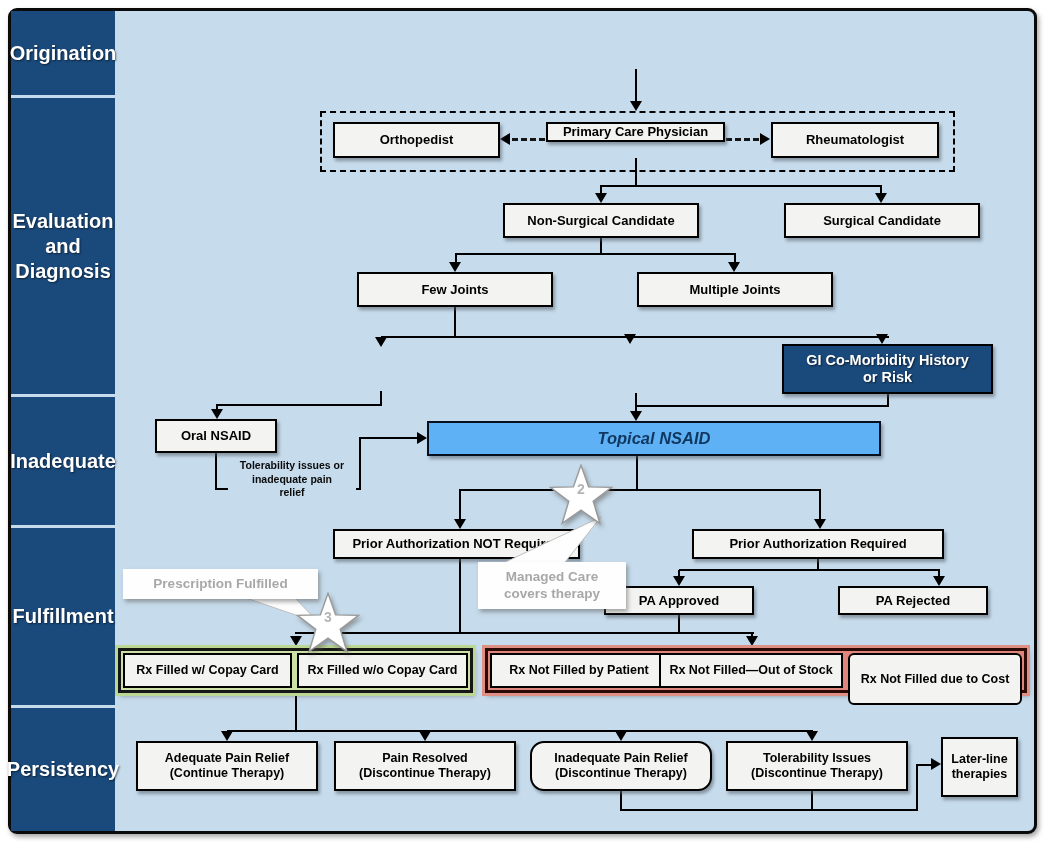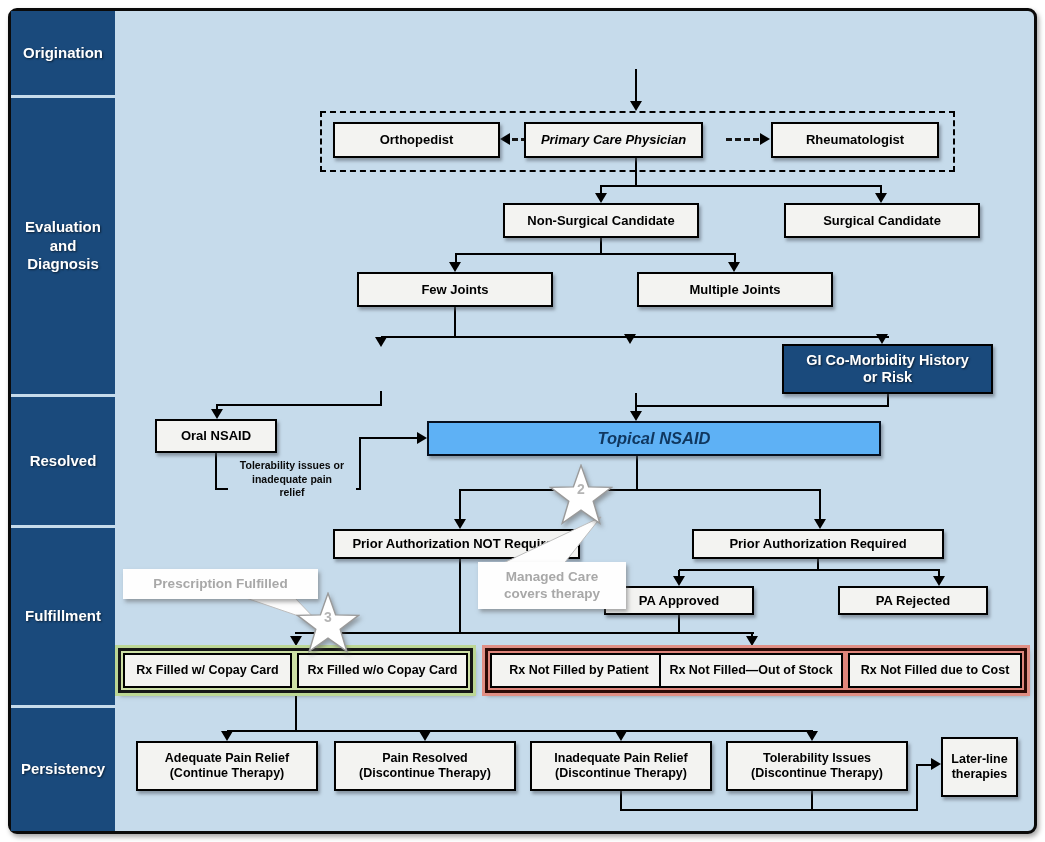--- a/index.html
+++ b/index.html
@@ -2,21 +2,21 @@
 <html><head>
 <meta charset="utf-8">
 <style>
   html,body{margin:0;padding:0;}
   body{background:#fff;font-family:"Liberation Sans",sans-serif;}
   .page{position:relative;width:1045px;height:842px;background:#fff;overflow:hidden;}
   .frame{position:absolute;left:8px;top:8px;width:1029px;height:826px;box-sizing:border-box;
     border:3px solid #0a0a0a;border-radius:9px;background:#c6dbeb;box-shadow:2px 3px 5px rgba(0,0,0,.35);z-index:0;}
   .sidebar{position:absolute;left:11px;top:11px;width:104px;height:820px;background:#1a4a7c;z-index:1;}
   .side-sec{position:absolute;left:0;width:104px;display:flex;align-items:center;justify-content:center;
-    color:#fff;font-weight:bold;font-size:15px;text-align:center;white-space:pre-line;line-height:1.25;
+    color:#fff;font-weight:bold;font-size:20px;text-align:center;white-space:pre-line;line-height:1.25;
     text-shadow:1px 1px 2px rgba(0,0,0,.55);}
   .side-div{position:absolute;left:0;width:104px;height:3px;background:#c6dbeb;}
   .ln{position:absolute;background:#000;z-index:1;}
   .dashln{position:absolute;height:0;border-top:3px dashed #151515;z-index:1;}
   .ah{position:absolute;width:0;height:0;z-index:1;}
   .ah.d{border-left:6px solid transparent;border-right:6px solid transparent;border-top:10px solid #000;}
   .ah.r{border-top:6px solid transparent;border-bottom:6px solid transparent;border-left:10px solid #000;}
   .ah.l{border-top:6px solid transparent;border-bottom:6px solid transparent;border-right:10px solid #000;}
   .box{position:absolute;box-sizing:border-box;background:#f3f3f1;border:2px solid #000;
     display:flex;align-items:center;justify-content:center;text-align:center;font-weight:bold;
@@ -46,21 +46,21 @@
 <div class="page">
   <div class="frame"></div>
 
   <div class="sidebar">
     <div class="side-sec" style="top:0;height:84px;">Origination</div>
     <div class="side-div" style="top:84px;"></div>
     <div class="side-sec" style="top:87px;height:296px;">Evaluation
 and
 Diagnosis</div>
     <div class="side-div" style="top:383px;"></div>
-    <div class="side-sec" style="top:386px;height:128px;">Resolved</div>
+    <div class="side-sec" style="top:386px;height:128px;">Inadequate</div>
     <div class="side-div" style="top:514px;"></div>
     <div class="side-sec" style="top:517px;height:177px;">Fulfillment</div>
     <div class="side-div" style="top:694px;"></div>
     <div class="side-sec" style="top:697px;height:123px;">Persistency</div>
   </div>
 
   <i class="ln" style="left:635px;top:69px;width:2px;height:33px;"></i>
   <i class="ah d" style="left:630px;top:101px;"></i>
 
   <i class="dashln" style="left:512px;top:138px;width:33px;"></i>
@@ -137,21 +137,21 @@
   <i class="ln" style="left:620px;top:790px;width:2px;height:21px;"></i>
   <i class="ln" style="left:811px;top:790px;width:2px;height:21px;"></i>
   <i class="ln" style="left:620px;top:809px;width:298px;height:2px;"></i>
   <i class="ln" style="left:916px;top:764px;width:2px;height:46px;"></i>
   <i class="ln" style="left:916px;top:764px;width:17px;height:2px;"></i>
   <i class="ah r" style="left:931px;top:758px;"></i>
 
   <div class="dashed-grp" style="left:320px;top:111px;width:635px;height:61px;"></div>
 
   <div class="box" style="left:333px;top:122px;width:167px;height:36px;">Orthopedist</div>
-  <div class="box" style="left:524px;top:122px;width:179px;height:36px;font-style:italic;">Primary Care Physician</div>
+  <div class="box" style="left:546px;top:122px;width:179px;height:20px;">Primary Care Physician</div>
   <div class="box" style="left:771px;top:122px;width:168px;height:36px;">Rheumatologist</div>
   <div class="box" style="left:784px;top:203px;width:196px;height:35px;">Surgical Candidate</div>
   <div class="box" style="left:503px;top:203px;width:196px;height:35px;">Non-Surgical Candidate</div>
   <div class="box" style="left:357px;top:272px;width:196px;height:35px;">Few Joints</div>
   <div class="box" style="left:637px;top:272px;width:196px;height:35px;">Multiple Joints</div>
   <div class="box navy" style="left:782px;top:344px;width:211px;height:50px;">GI Co-Morbidity History
 or Risk</div>
   <div class="box" style="left:155px;top:419px;width:122px;height:34px;">Oral NSAID</div>
   <div class="box topical" style="left:427px;top:421px;width:454px;height:35px;">Topical NSAID</div>
   <div class="note" style="left:228px;top:459px;width:128px;height:46px;">Tolerability issues or
@@ -161,27 +161,27 @@
   <div class="box" style="left:692px;top:529px;width:252px;height:30px;">Prior Authorization Required</div>
   <div class="box" style="left:604px;top:586px;width:150px;height:29px;">PA Approved</div>
   <div class="box" style="left:838px;top:586px;width:150px;height:29px;">PA Rejected</div>
 
   <div class="group green" style="left:118px;top:648px;width:355px;height:45px;"></div>
   <div class="box small" style="left:123px;top:653px;width:169px;height:35px;box-shadow:none;">Rx Filled w/ Copay Card</div>
   <div class="box small" style="left:297px;top:653px;width:171px;height:35px;box-shadow:none;">Rx Filled w/o Copay Card</div>
   <div class="group red" style="left:485px;top:648px;width:542px;height:45px;"></div>
   <div class="box small" style="left:490px;top:653px;width:178px;height:35px;box-shadow:none;">Rx Not Filled by Patient</div>
   <div class="box small" style="left:659px;top:653px;width:184px;height:35px;box-shadow:none;">Rx Not Filled—Out of Stock</div>
-  <div class="box small" style="left:848px;top:653px;width:174px;height:35px;box-shadow:none;">Rx Not Filled due to Cost</div>
+  <div class="box small" style="left:848px;top:653px;width:174px;height:52px;box-shadow:none;border-radius:6px;">Rx Not Filled due to Cost</div>
 
   <div class="box small" style="left:136px;top:741px;width:182px;height:50px;">Adequate Pain Relief
 (Continue Therapy)</div>
   <div class="box small" style="left:334px;top:741px;width:182px;height:50px;">Pain Resolved
 (Discontinue Therapy)</div>
-  <div class="box small" style="left:530px;top:741px;width:182px;height:50px;">Inadequate Pain Relief
+  <div class="box small" style="left:530px;top:741px;width:182px;height:50px;border-radius:14px;">Inadequate Pain Relief
 (Discontinue Therapy)</div>
   <div class="box small" style="left:726px;top:741px;width:182px;height:50px;">Tolerability Issues
 (Discontinue Therapy)</div>
   <div class="box small" style="left:941px;top:737px;width:77px;height:60px;">Later-line
 therapies</div>
 
   <svg class="tails" width="1045" height="842">
     <polygon points="497,566 562,566 601,517" fill="#fefefe" stroke="#bdbdbd" stroke-width="1"></polygon>
     <polygon points="243,597 294,597 319,623" fill="#fefefe" stroke="#bdbdbd" stroke-width="1"></polygon>
   </svg>

